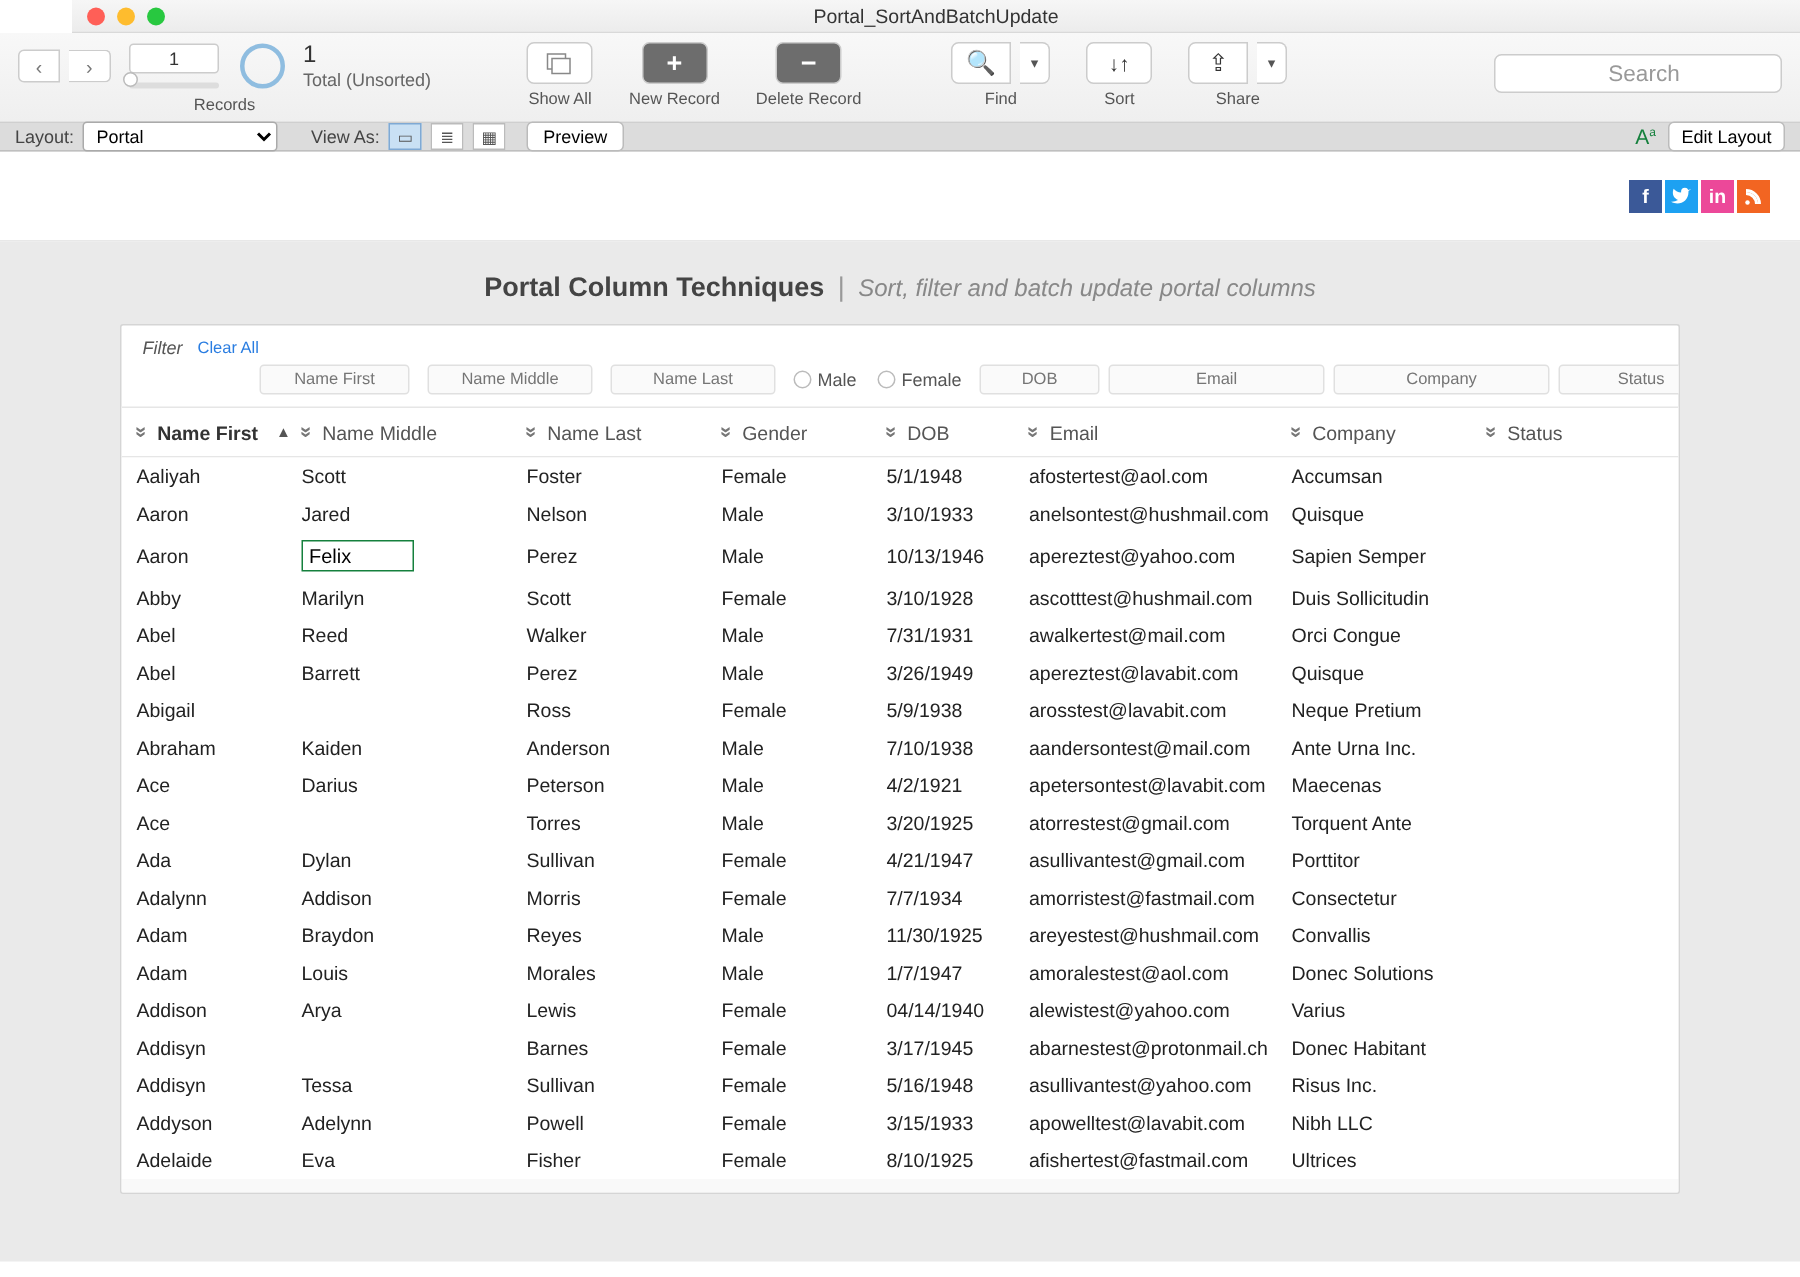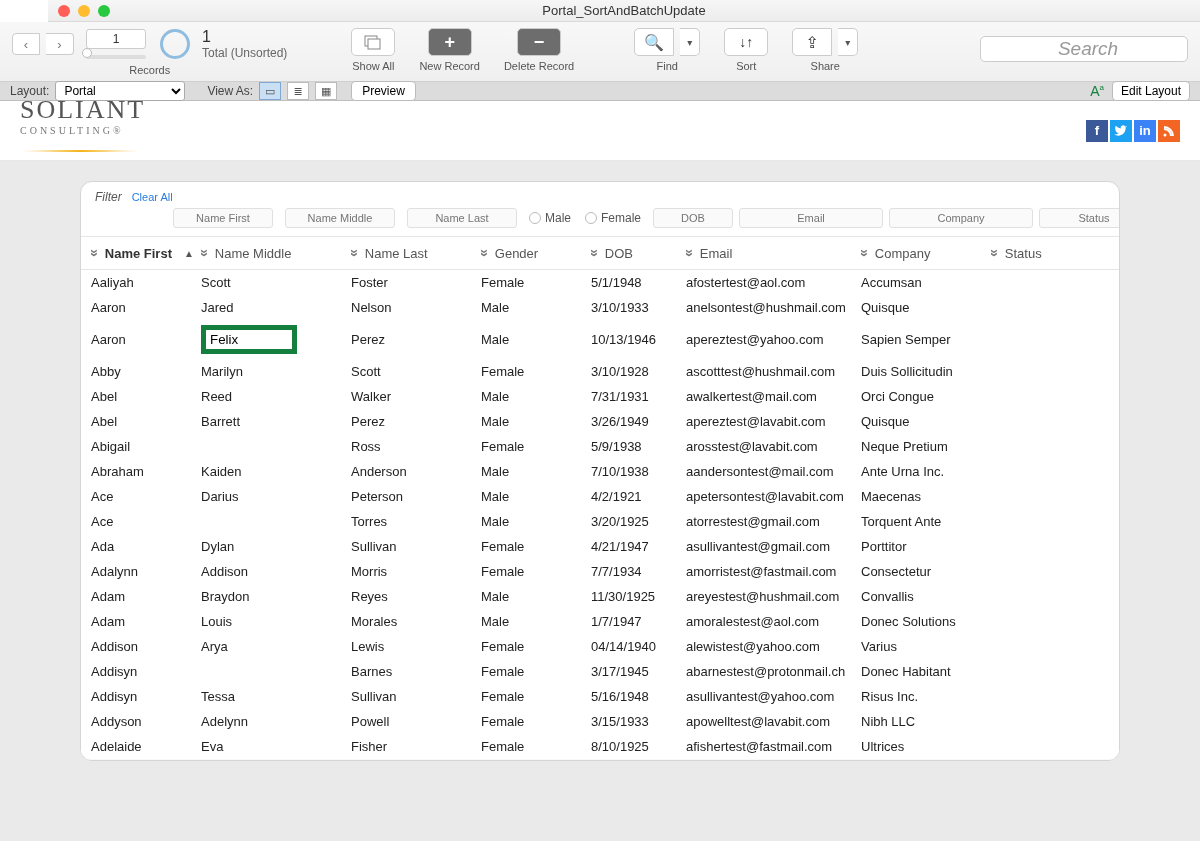--- a/index.html
+++ b/index.html
@@ -92,28 +92,27 @@
     display: flex; align-items: center; justify-content: center;
     font-size: 16px;
   }
   .tb-search-dd {
     width: 20px; height: 28px;
     background: #fff; border: 1px solid #ccc; border-left:none; border-radius: 0 5px 5px 0;
     display: flex; align-items: center; justify-content: center;
     font-size: 10px; color: #555;
   }
   .search-input {
-    width: 208px; height: 26px;
+    width: 192px; height: 26px;
     background: #fff;
     border: 1px solid #ccc;
     border-radius: 5px;
     padding-left: 28px;
-    font-size: 19px;
+    font-size: 15px;
     position: relative;
-    font-style: italic;
   }
   .search-wrapper { position: relative; margin-left: auto; margin-top:8px;}
   .search-wrapper::before {
     content: "🔍";
     position: absolute;
     left: 40px; top: 4px;
     font-size: 13px; color: #999;
   }
   .search-wrapper input::placeholder { color:#999; text-align:center;}
 
@@ -192,21 +191,21 @@
   .social-icons { margin-left: auto; display: flex; gap: 2px; }
   .social-icon {
     width: 22px; height: 22px;
     display: flex; align-items: center; justify-content: center;
     color: #fff;
     font-size: 13px;
     font-weight: bold;
   }
   .fb { background: #3b5998; }
   .tw { background: #1da1f2; }
-  .li { background: #3b82f6; }
+  .li { background: #ec4899; }
   .rss { background: #f26522; }
 
   
   .content-area {
     background: #eaeaea;
     padding: 20px 0 30px;
     height: 680px;
   }
   .page-heading {
     text-align: center;
@@ -215,21 +214,21 @@
     margin-bottom: 14px;
   }
   .page-heading b { font-weight: 600; color:#444;}
   .page-heading .sep { color: #999; margin: 0 4px;}
   .page-heading i { font-style: italic; color: #888; font-size: 16px;}
 
   .panel {
     width: 1040px;
     margin: 0 auto;
     background: #fff;
-    border-radius: 12px;
+    border-radius: 2px;
     border: 1px solid #d5d5d5;
     overflow: hidden;
   }
 
   .filter-row {
     display: flex;
     align-items: center;
     padding: 8px 14px 4px;
     gap: 8px;
   }
@@ -273,21 +272,21 @@
   .table-inner { background:#fff; }
   .trow {
     display: flex;
     padding: 5px 10px;
     font-size: 13px;
     color: #222;
     align-items:center;
   }
   .trow:nth-child(even){ }
   .cell-edit {
-    background:#fff; border:5px solid #15803d; padding:2px 4px; width: 96px;
+    background:#fff; border:1px solid #15803d; padding:2px 4px; width: 75px;
   }
 
   
   .w-first   { width: 110px; }
   .w-middle  { width: 150px; }
   .w-last    { width: 130px; }
   .w-gender  { width: 110px; }
   .w-dob     { width: 95px; }
   .w-email   { width: 175px; }
   .w-company { width: 130px; }
@@ -404,46 +403,44 @@
       </div>
   </div>
   <button class="preview-btn">Preview</button>
   <div class="layoutbar-right">
     <span class="aa-icon">A<sup style="font-size:8px;">a</sup></span>
     <button class="edit-layout-btn">Edit Layout</button>
   </div>
 </div>
 
 <div class="logo-row">
-  <div style="position:relative;">
-    <div class="logo-text">
-      <div class="big">SOLIANT</div>
-      <div class="small">CONSULTING®</div>
-    </div>
-    <div class="logo-swish"></div>
-  </div>
   <div class="social-icons">
     <div class="social-icon fb">f</div>
     <div class="social-icon tw">
       <svg width="14" height="14" viewBox="0 0 24 24" fill="#fff">
           <path d="M23 3a10.9 10.9 0 01-3.14 1.53A4.48 4.48 0 0016 2a4.5 4.5 0 00-4.5 4.5c0 .35.04.7.11 1.03A12.77 12.77 0 013 3s-4 9 5 13a13 13 0 01-8 2c9 5 20 0 20-11.5 0-.28-.03-.56-.08-.83A7.72 7.72 0 0023 3z"></path>
         </svg>
     </div>
     <div class="social-icon li">in</div>
     <div class="social-icon rss">
       <svg width="12" height="12" viewBox="0 0 24 24" fill="#fff">
           <circle cx="4" cy="20" r="3"></circle>
           <path d="M2 10a12 12 0 0112 12h4A16 16 0 002 6v4z"></path>
           <path d="M2 2a20 20 0 0120 20h-4A16 16 0 002 6V2z"></path>
         </svg>
     </div>
   </div>
 </div>
 
 <div class="content-area">
+  <div class="page-heading">
+    <b>Portal Column Techniques</b>
+    <span class="sep">|</span>
+    <i>Sort, filter and batch update portal columns</i>
+  </div>
 
   <div class="panel">
     <div class="filter-row">
       <span class="filter-label">Filter</span>
       <span class="clear-all">Clear All</span>
     </div>
     <div class="filter-inputs">
       <input class="fi fi-first" placeholder="Name First" style="">
       <input class="fi fi-middle" style="margin-left: 10px;" placeholder="Name Middle">
       <input class="fi fi-last" style="margin-left: 10px;" placeholder="Name Last">

